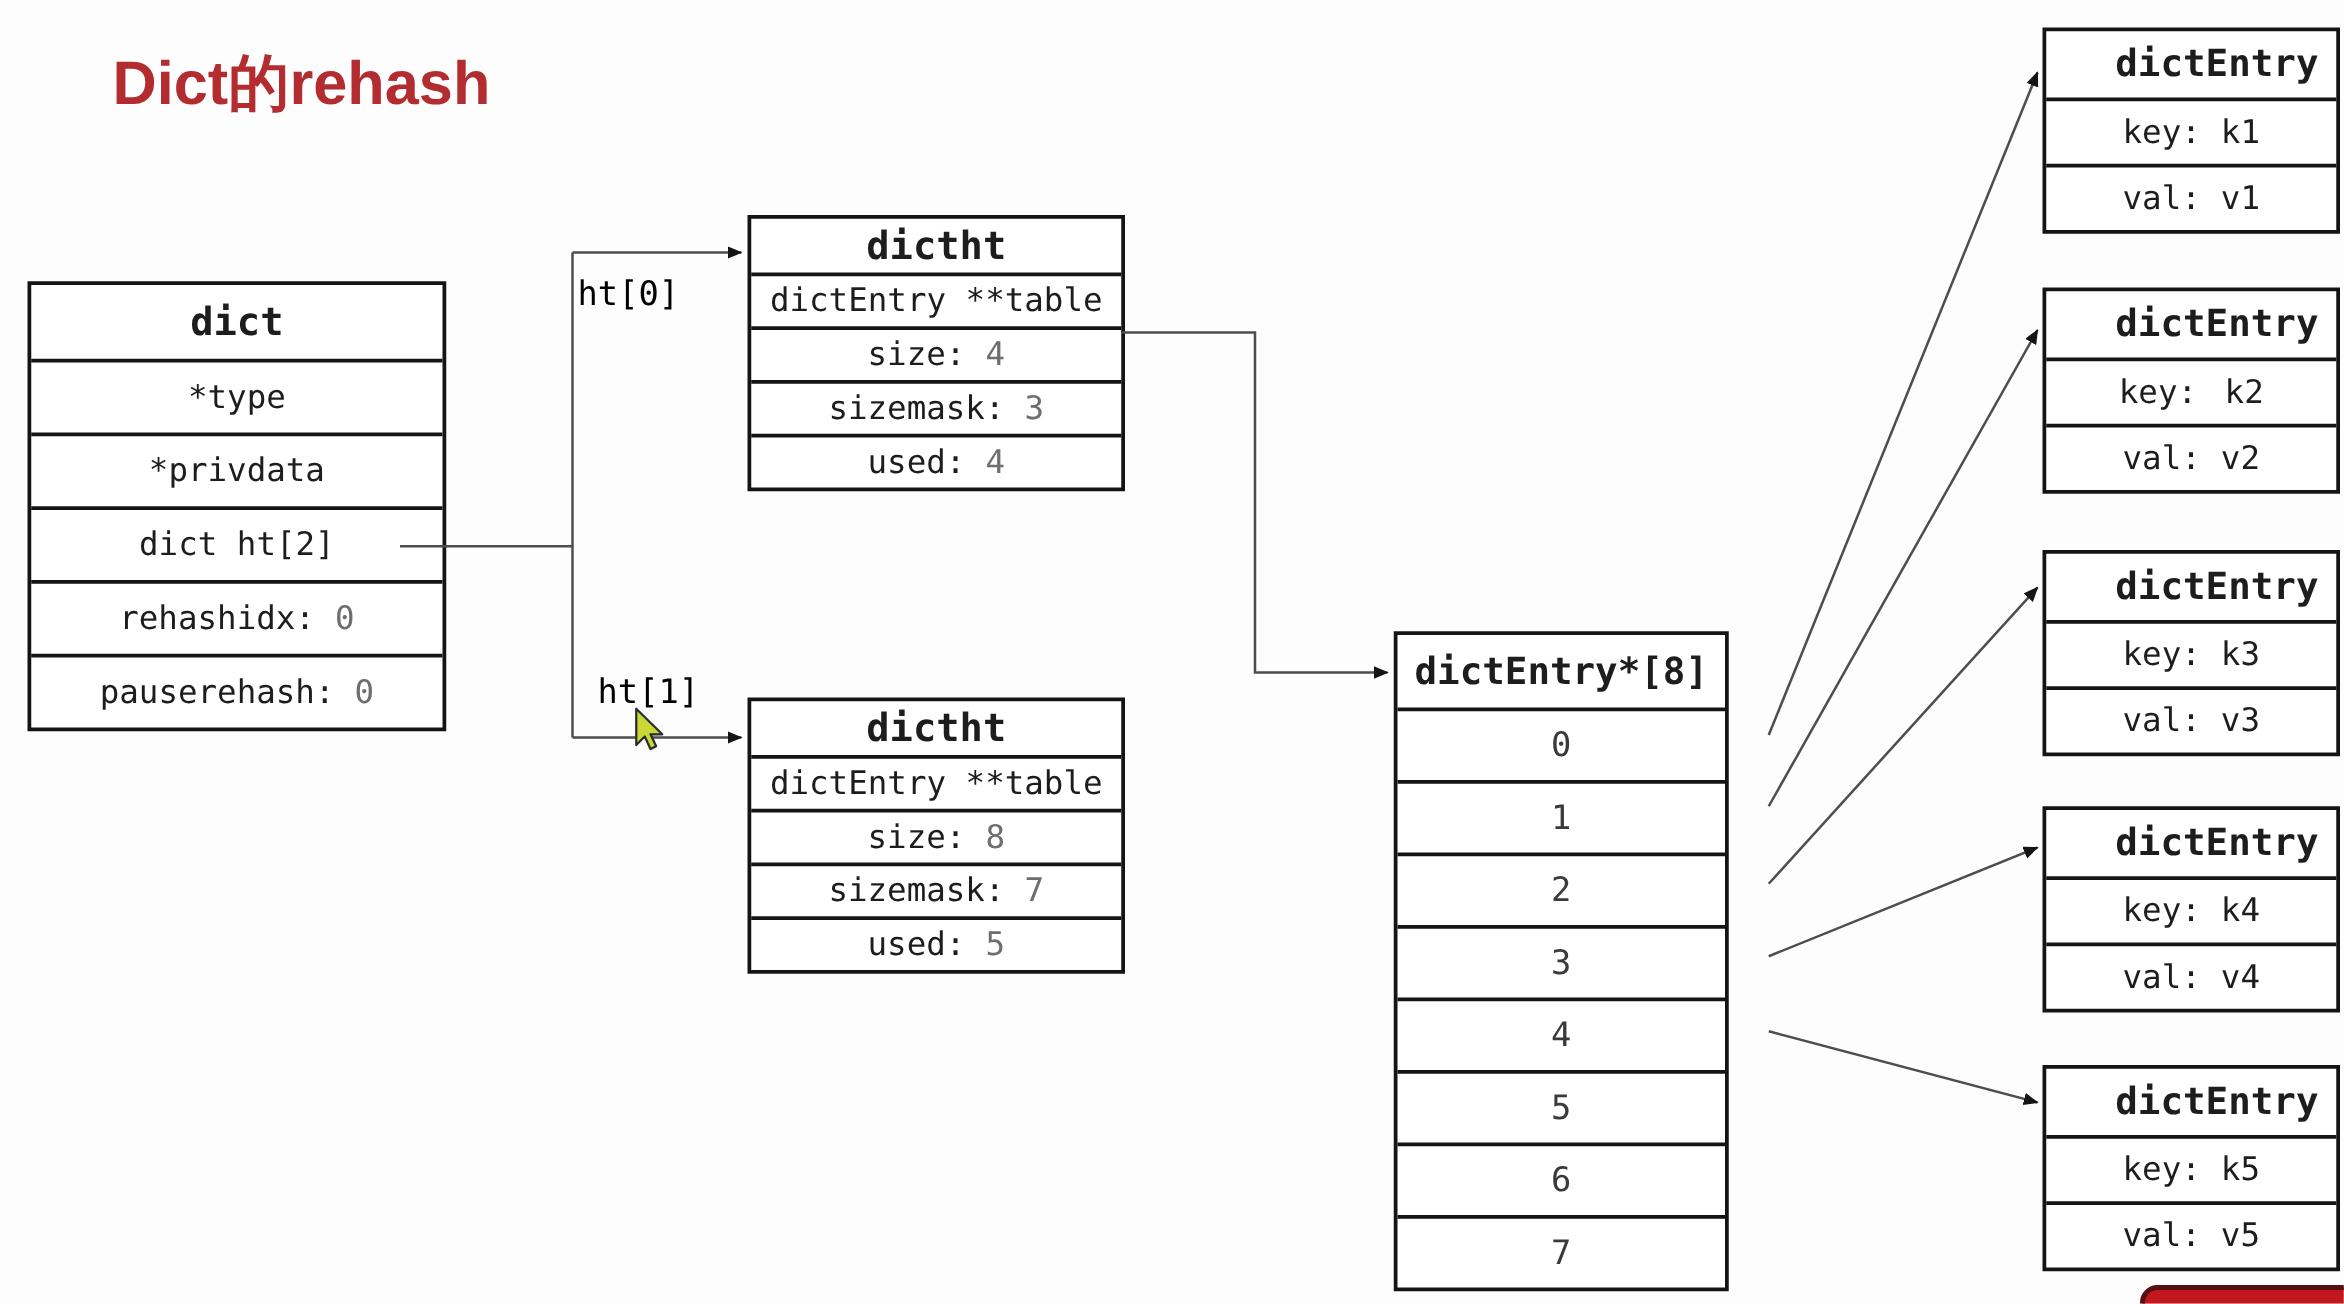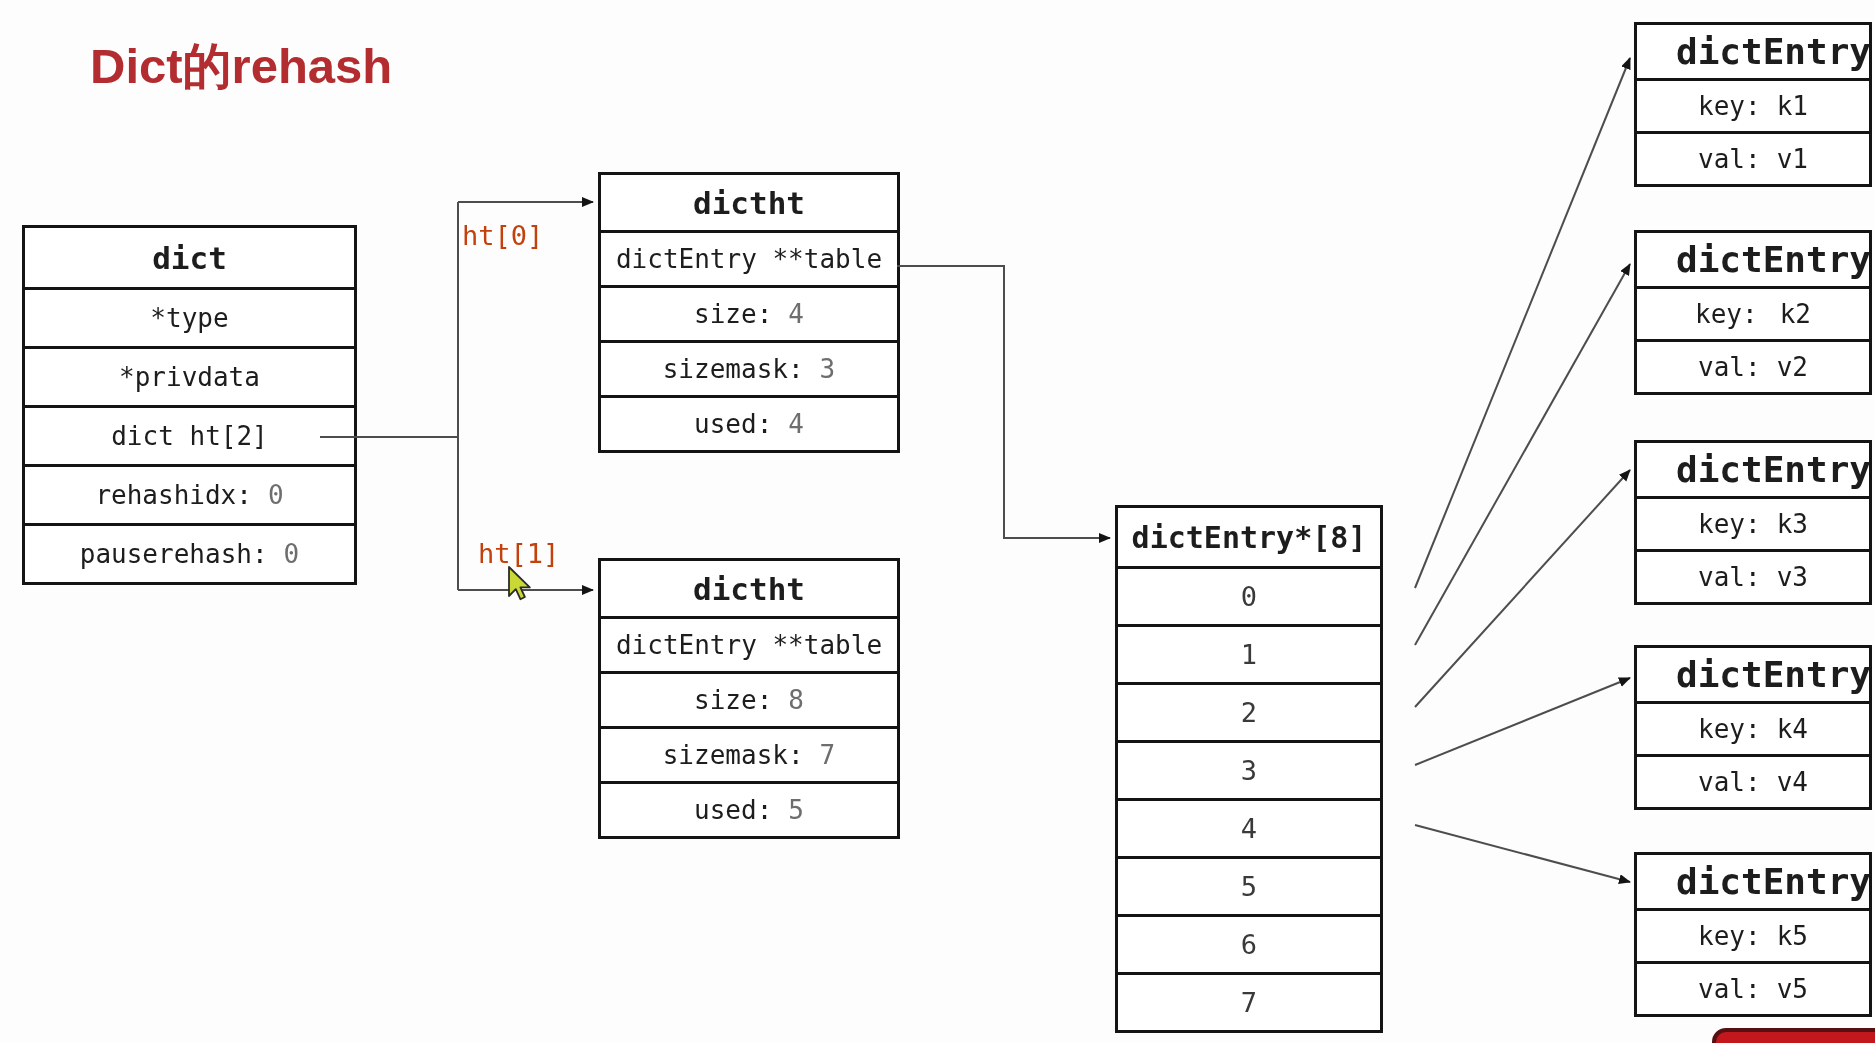--- a/index.html
+++ b/index.html
@@ -24,37 +24,37 @@
   .srow:first-child{border-top:none;}
   .hdr{font-weight:bold;font-size:31px;}
   .val{color:#6e6e6e;margin-left:16px;}
   .lbl{color:#1d1d1d;}
   
   #dict-box{left:22px;top:225px;width:335px;}
   #dict-box .srow{height:59px;}
   
   #dictht-0{left:598px;top:172px;width:302px;}
   #dictht-1{left:598px;top:558px;width:302px;}
-  .dictht .srow{height:55px;}
+  .dictht .srow{height:43px;}
   
   #entry-array{left:1115px;top:505px;width:268px;}
   #entry-array .srow{height:58px;}
   #entry-array .hdr{font-size:30px;}
   .slot{color:#3a3a3a;font-size:27px;}
   
   .dict-entry{left:1634px;width:238px;}
   .dict-entry .srow{height:53px;}
-  .dict-entry .hdr{font-size:36px;margin-left:41px;}
+  .dict-entry .hdr{font-size:30px;margin-left:41px;}
   #entry-k1{top:22px;}
   #entry-k2{top:230px;}
   #entry-k3{top:440px;}
   #entry-k4{top:645px;}
   #entry-k5{top:852px;}
   
-  .ptr-label{position:absolute;color:#c2410c;font-size:27px;white-space:pre;}
+  .ptr-label{position:absolute;color:#000000;font-size:27px;white-space:pre;}
   #ht0-label{left:462px;top:220px;}
   #ht1-label{left:478px;top:538px;text-align:right;}
   
   #wires{position:absolute;left:0;top:0;z-index:6;pointer-events:none;}
   
   #corner-badge{
     position:absolute;left:1712px;top:1028px;width:230px;height:70px;
     background:#c2171c;border:4px solid #551014;border-radius:14px;box-sizing:border-box;
   }
   #cursor{position:absolute;left:0;top:0;z-index:9;pointer-events:none;}

